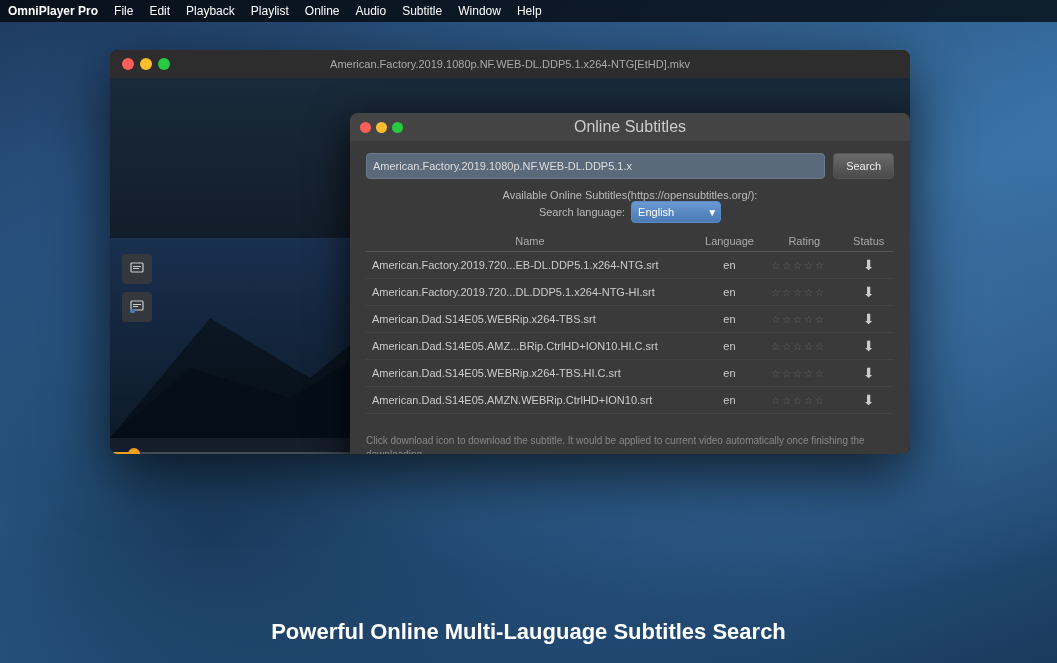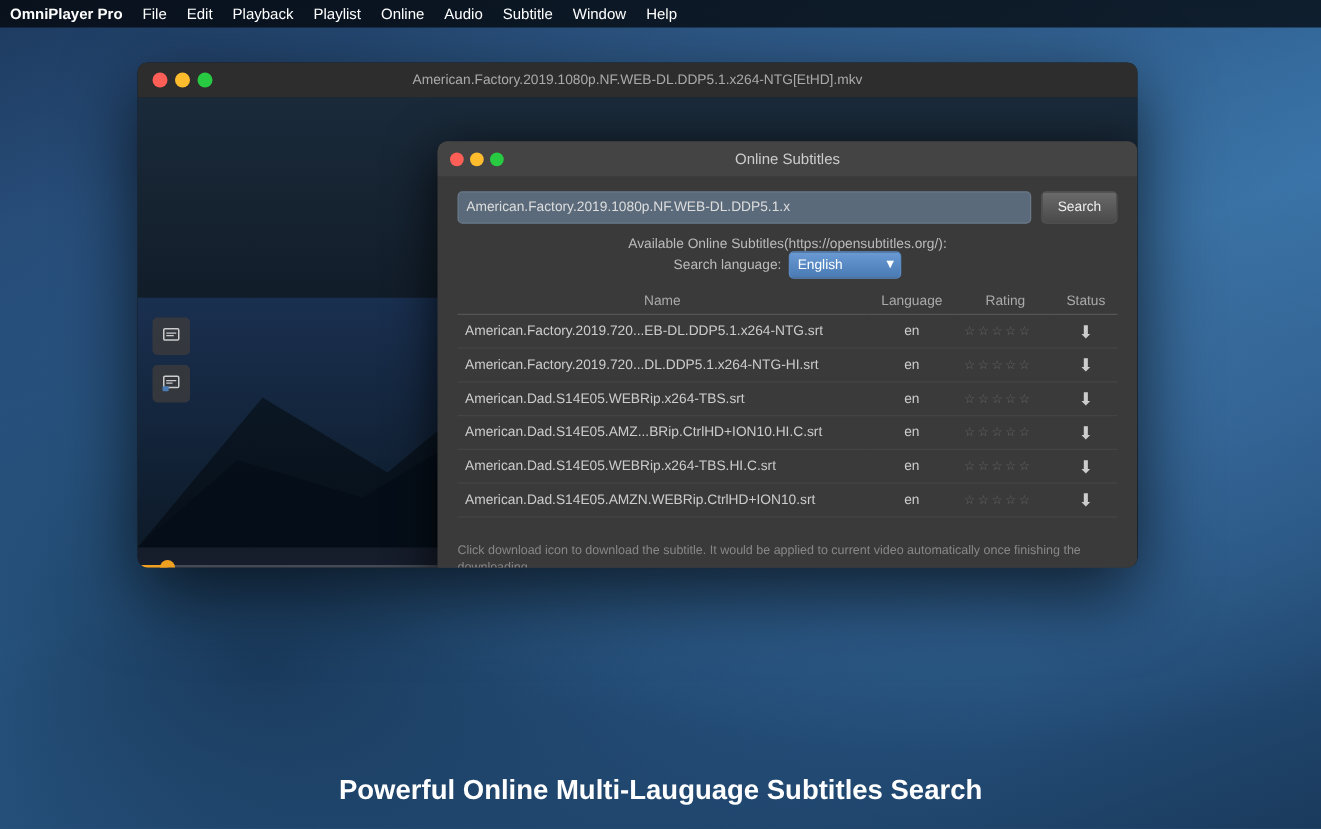--- a/index.html
+++ b/index.html
@@ -247,21 +247,21 @@
       border-radius: 50%;
     }
     .dtl-close { background: #ff5f57; }
     .dtl-min { background: #ffbd2e; }
     .dtl-max { background: #28ca41; }
     .dialog-title {
       position: absolute;
       left: 50%;
       transform: translateX(-50%);
       color: #ccc;
-      font-size: 12px;
+      font-size: 16px;
     }
 
     .dialog-body {
       padding: 12px 16px;
     }
 
     
     .search-row {
       display: flex;
       gap: 8px;

